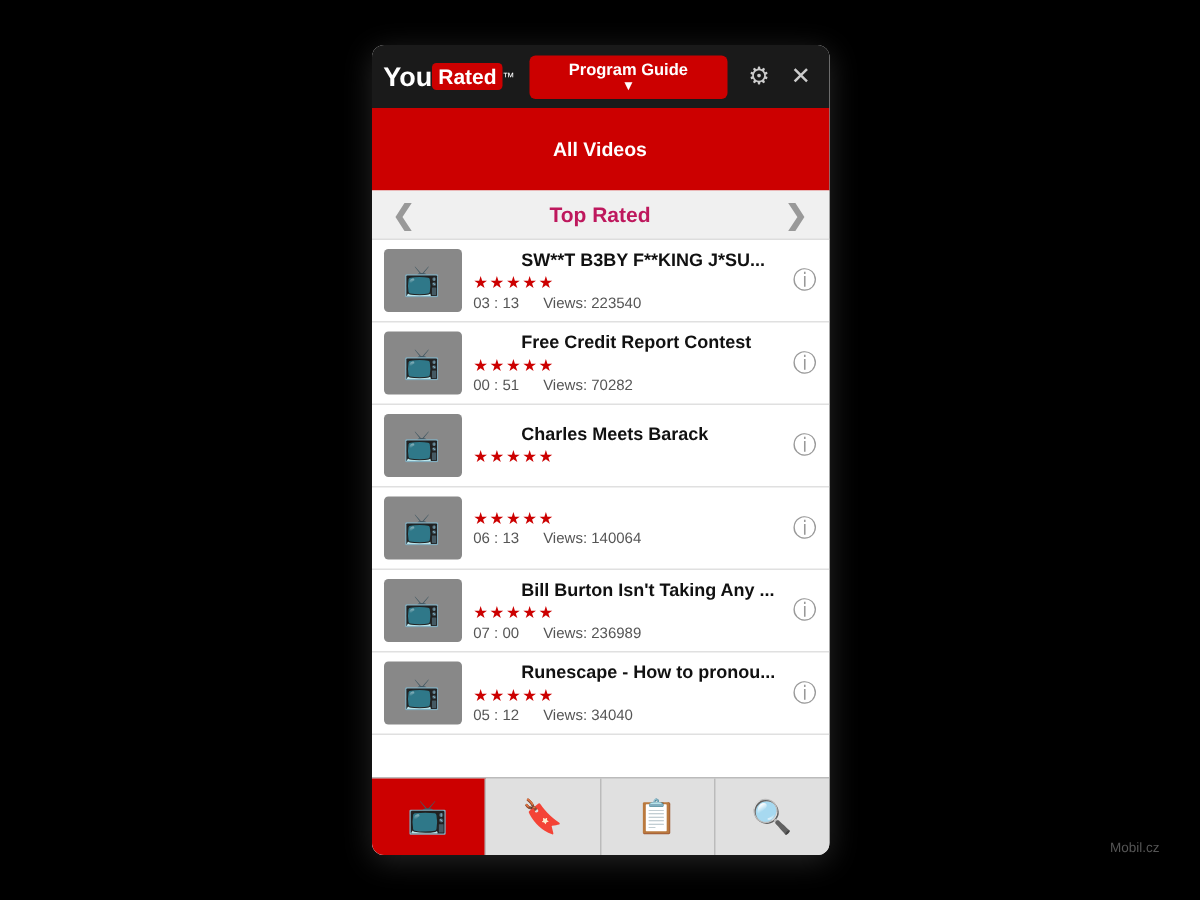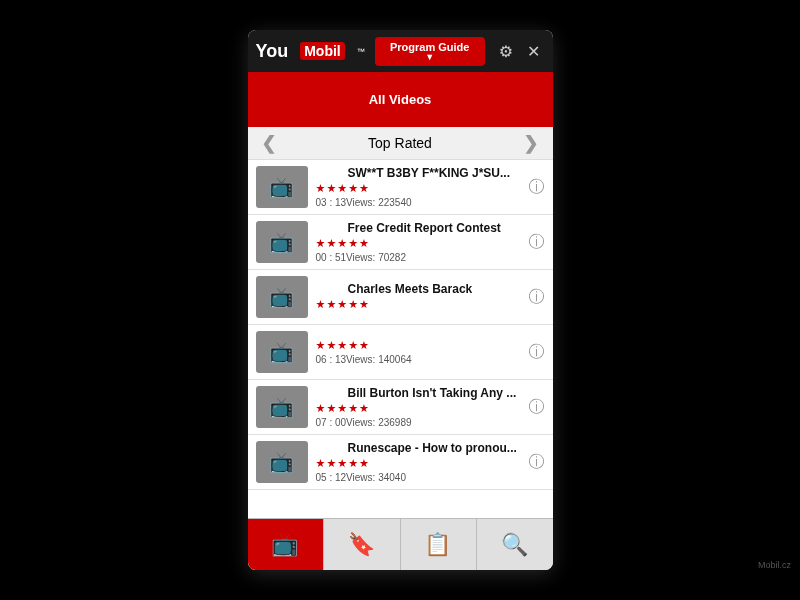--- a/index.html
+++ b/index.html
@@ -27,21 +27,21 @@
       background: #1a1a1a;
       display: flex;
       align-items: center;
       padding: 6px 8px;
       gap: 6px;
       min-height: 42px;
     }
     .youtube-logo {
       display: flex;
       align-items: center;
-      gap: 12px;
+      gap: 0;
     }
     .logo-you {
       color: #fff;
       font-size: 18px;
       font-weight: bold;
     }
     .logo-tube {
       background: #cc0000;
       color: #fff;
       font-size: 14px;
@@ -98,22 +98,22 @@
       color: #999;
       font-size: 18px;
       cursor: pointer;
       padding: 0 6px;
       font-weight: bold;
     }
     .nav-title {
       flex: 1;
       text-align: center;
       font-size: 14px;
-      font-weight: normal;
-      color: #000000;
+      font-weight: bold;
+      color: #be185d;
     }
     
     .video-list {
       flex: 1;
       overflow: hidden;
       background: #fff;
     }
     .video-item {
       display: flex;
       align-items: center;
@@ -158,21 +158,21 @@
     .star {
       color: #cc0000;
       font-size: 11px;
     }
     .star.half {
       color: #cc0000;
     }
     .video-meta {
       display: flex;
       align-items: flex-end;
-      gap: 0;
+      gap: 16px;
       font-size: 10px;
       color: #555;
     }
     .duration {
       color: #555;
     }
     .views {
       color: #555;
     }
     .info-btn {
@@ -205,34 +205,34 @@
       background: #cc0000;
       color: #fff;
     }
     .toolbar-btn .btn-icon {
       font-size: 22px;
     }
     
     .watermark {
       position: absolute;
       bottom: 30px;
-      right: 9px;
+      right: 27px;
       color: #555;
       font-size: 9px;
     }
   </style>
 </head>
 <body>
 
 <div class="phone-container">
 
   <div class="header">
     <div class="youtube-logo">
       <span class="logo-you">You</span>
-        <span class="logo-tube">Mobil</span>
+        <span class="logo-tube">Rated</span>
         <span class="logo-tm">™</span>
     </div>
     <div class="program-guide-btn">
       <span>Program Guide</span>
       <span class="chevron">▼</span>
     </div>
     <span class="gear-icon">⚙</span>
     <span class="close-icon">✕</span>
   </div>
 

